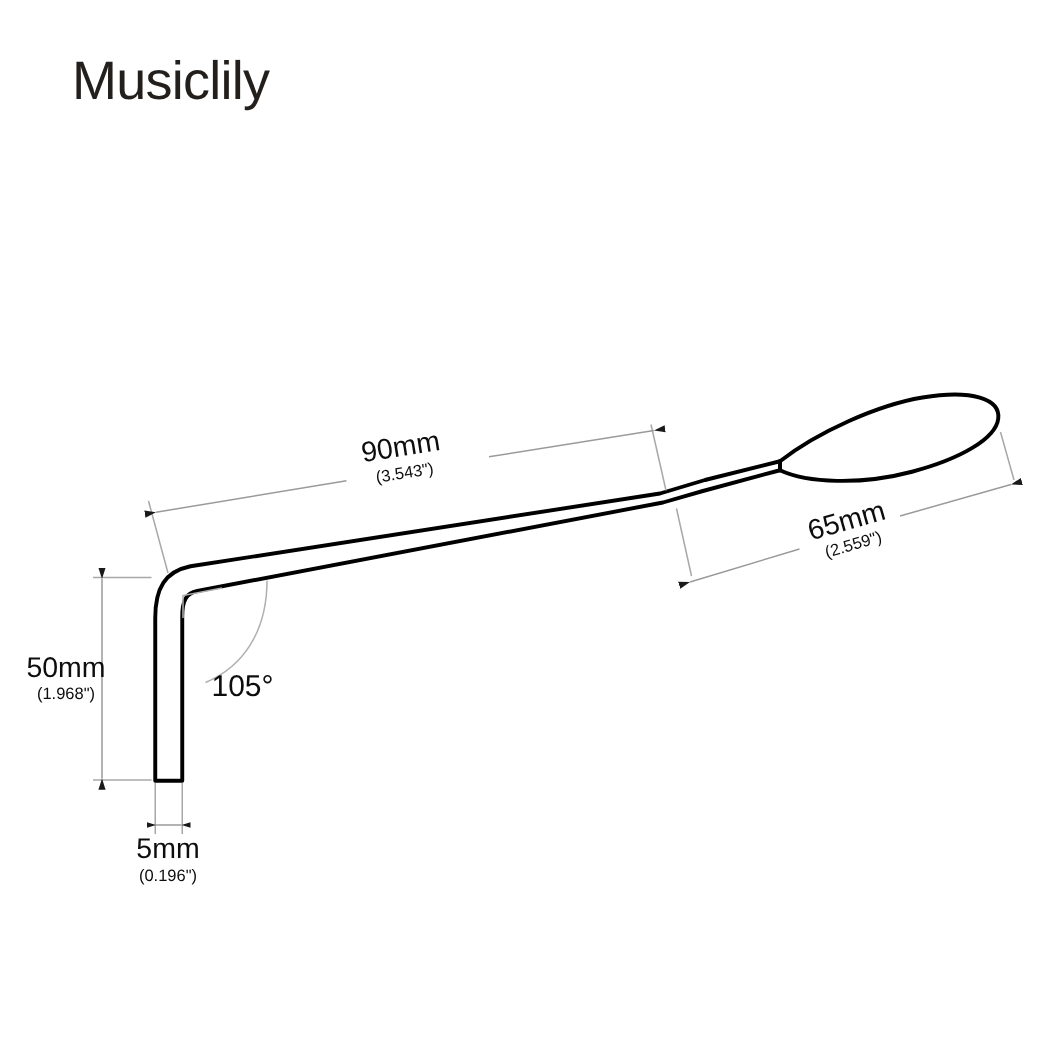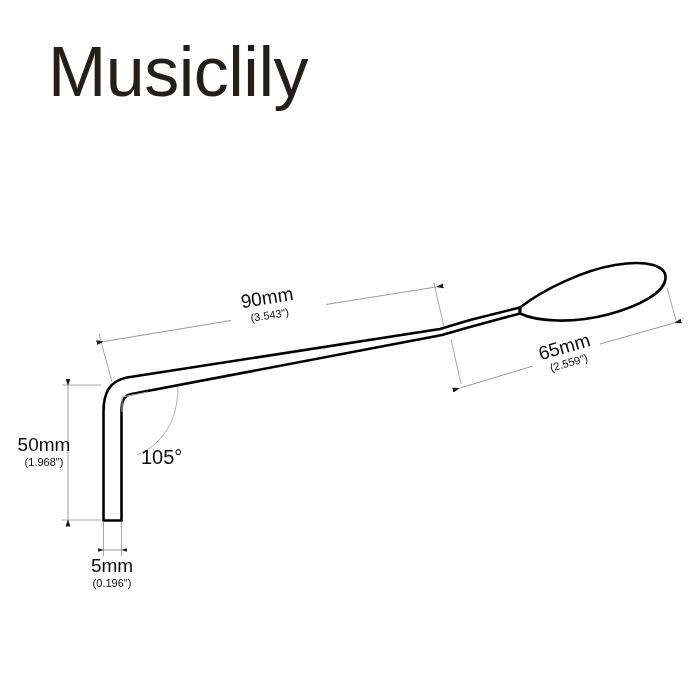--- a/index.html
+++ b/index.html
@@ -18,21 +18,21 @@
     position: relative;
     width: 700px;
     height: 700px;
     background: #ffffff;
   }
   #brand {
     position: absolute;
     left: 48px;
     top: 34px;
     font-family: "Liberation Sans", sans-serif;
-    font-size: 70px;
+    font-size: 36px;
     font-weight: 400;
     letter-spacing: -0.5px;
     color: #231f1c;
     line-height: 1.1;
     white-space: nowrap;
   }
   #drawing {
     position: absolute;
     left: 0;
     top: 0;

